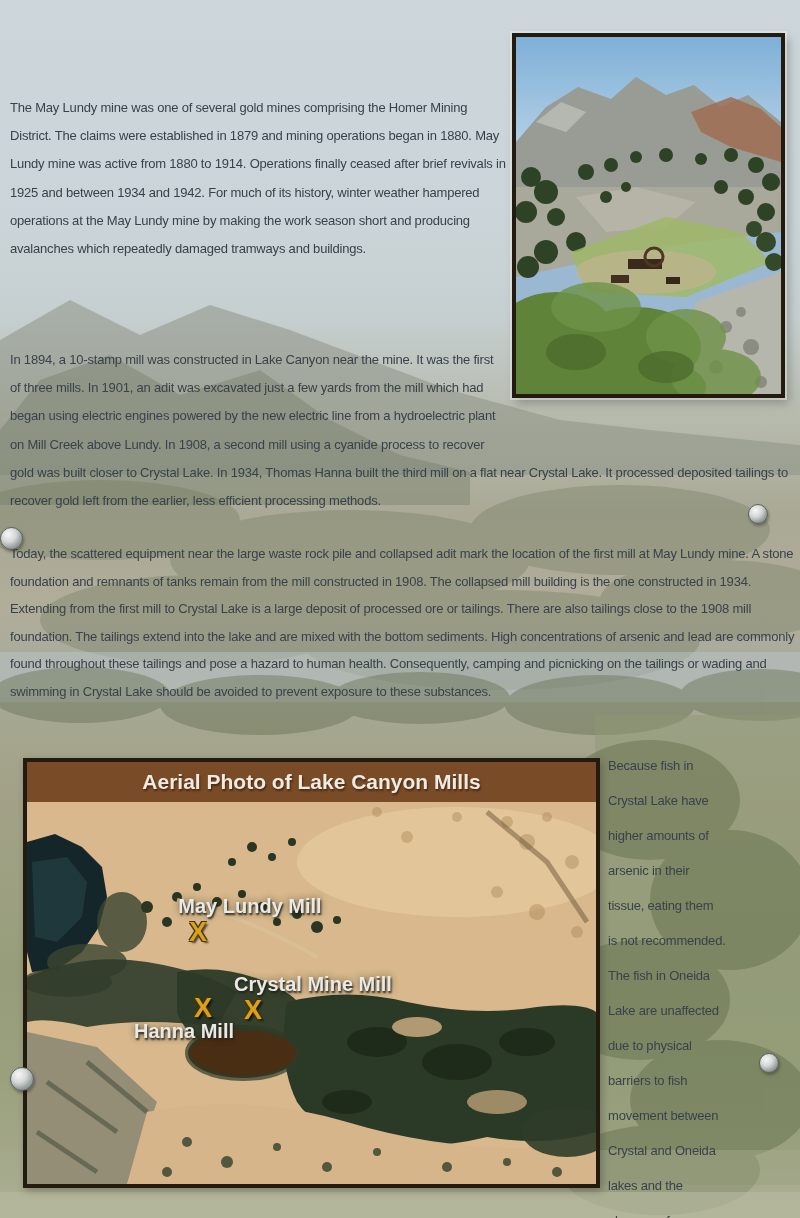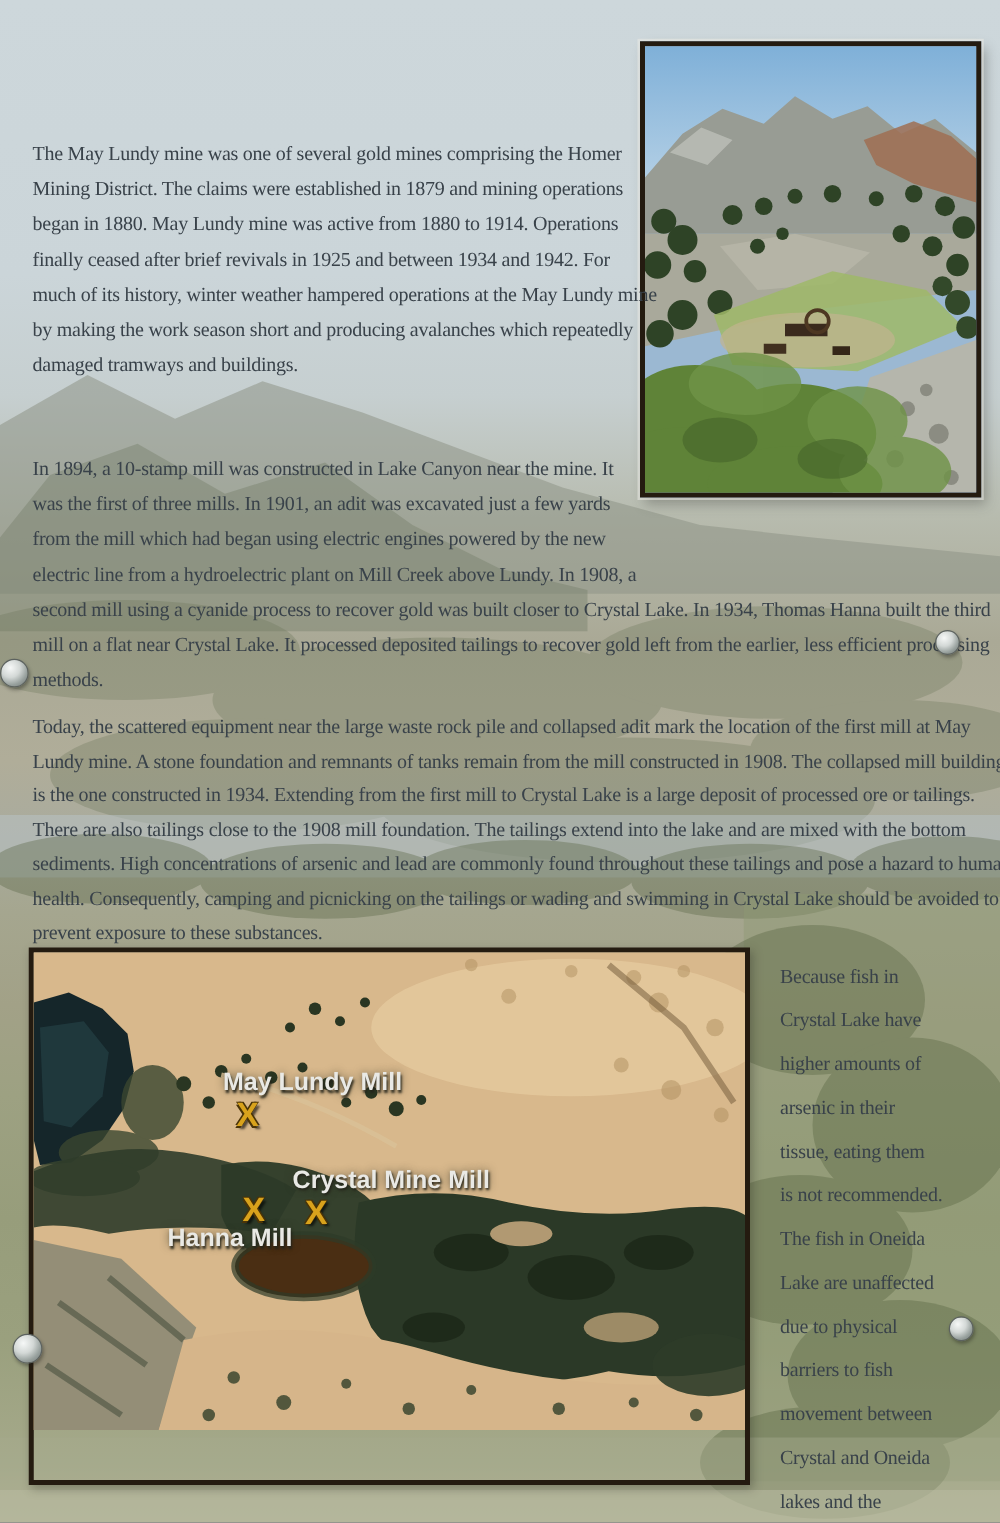--- a/index.html
+++ b/index.html
@@ -13,27 +13,27 @@
       #a5a98a 96%, #b3b497 100%);
   }
   .bg{position:absolute;left:0;top:0;}
   .title{
     position:absolute;left:10px;top:34px;margin:0;
     font-family:"Liberation Serif",serif;font-weight:bold;
     font-size:33px;letter-spacing:-0.5px;
     color:var(--title,#8a6747);
   }
   .para,.side-note{
-    margin:16px;color:var(--body-text,#39424a);
-    font-size:16px;letter-spacing:-0.2px;line-height:28.2px;font-family:Liberation Serif, serif;
+    margin:0;color:var(--body-text,#39424a);
+    font-size:13px;letter-spacing:-0.2px;line-height:28.2px;
   }
   .p1{position:absolute;left:10px;top:94px;width:500px;}
   .p2wrap{position:absolute;left:10px;top:346px;width:792px;}
   .p2wrap .float-spacer{float:right;width:302px;height:86px;}
-  .p3{position:absolute;left:10px;top:552px;width:786px;line-height:27.5px;}
+  .p3{position:absolute;left:10px;top:540px;width:786px;line-height:27.5px;}
   .side-note{
     position:absolute;left:608px;top:748px;width:190px;
     line-height:35px;white-space:pre-line;
   }
   .inset-photo{
     position:absolute;left:512px;top:33px;width:265px;height:357px;
     border:4px solid var(--frame,#241b10);
     box-shadow:0 0 0 2px rgba(235,235,230,.55), 4px 5px 9px rgba(60,60,55,.35);
     background:#9bb8d2;
   }
@@ -195,20 +195,23 @@
   <p class="para p1">The May Lundy mine was one of several gold mines comprising the Homer Mining District. The claims were established in 1879 and mining operations began in 1880. May Lundy mine was active from 1880 to 1914. Operations finally ceased after brief revivals in 1925 and between 1934 and 1942. For much of its history, winter weather hampered operations at the May Lundy mine by making the work season short and producing avalanches which repeatedly damaged tramways and buildings.</p>
 
   <div class="para p2wrap">
     <div class="float-spacer"></div>
     <span>In 1894, a 10-stamp mill was constructed in Lake Canyon near the mine. It was the first of three mills. In 1901, an adit was excavated just a few yards from the mill which had began using electric engines powered by the new electric line from a hydroelectric plant on Mill Creek above Lundy. In 1908, a second mill using a cyanide process to recover gold was built closer to Crystal Lake. In 1934, Thomas Hanna built the third mill on a flat near Crystal Lake. It processed deposited tailings to recover gold left from the earlier, less efficient processing methods.</span>
   </div>
 
   <p class="para p3">Today, the scattered equipment near the large waste rock pile and collapsed adit mark the location of the first mill at May Lundy mine. A stone foundation and remnants of tanks remain from the mill constructed in 1908. The collapsed mill building is the one constructed in 1934. Extending from the first mill to Crystal Lake is a large deposit of processed ore or tailings. There are also tailings close to the 1908 mill foundation. The tailings extend into the lake and are mixed with the bottom sediments. High concentrations of arsenic and lead are commonly found throughout these tailings and pose a hazard to human health. Consequently, camping and picnicking on the tailings or wading and swimming in Crystal Lake should be avoided to prevent exposure to these substances.</p>
 
   <div class="aerial">
+    <div class="aerial-header">
+      <span>Aerial Photo of Lake Canyon Mills</span>
+    </div>
     <div class="map">
       <svg width="569" height="382" viewBox="0 0 569 382">
         <rect width="569" height="382" fill="#d8b88c"></rect>
         <ellipse cx="430" cy="60" rx="160" ry="55" fill="#e5c99e" opacity="0.8"></ellipse>
         <g fill="#b08f60" opacity="0.5">
           <circle cx="480" cy="20" r="6"></circle>
             <circle cx="500" cy="40" r="8"></circle>
             <circle cx="520" cy="15" r="5"></circle>
           <circle cx="545" cy="60" r="7"></circle>
             <circle cx="470" cy="90" r="6"></circle>

